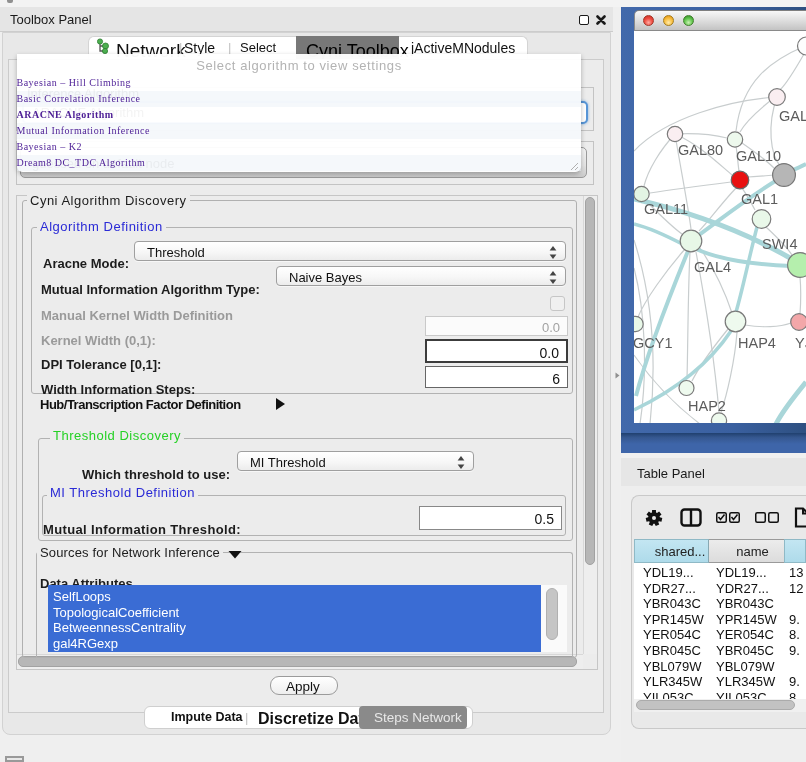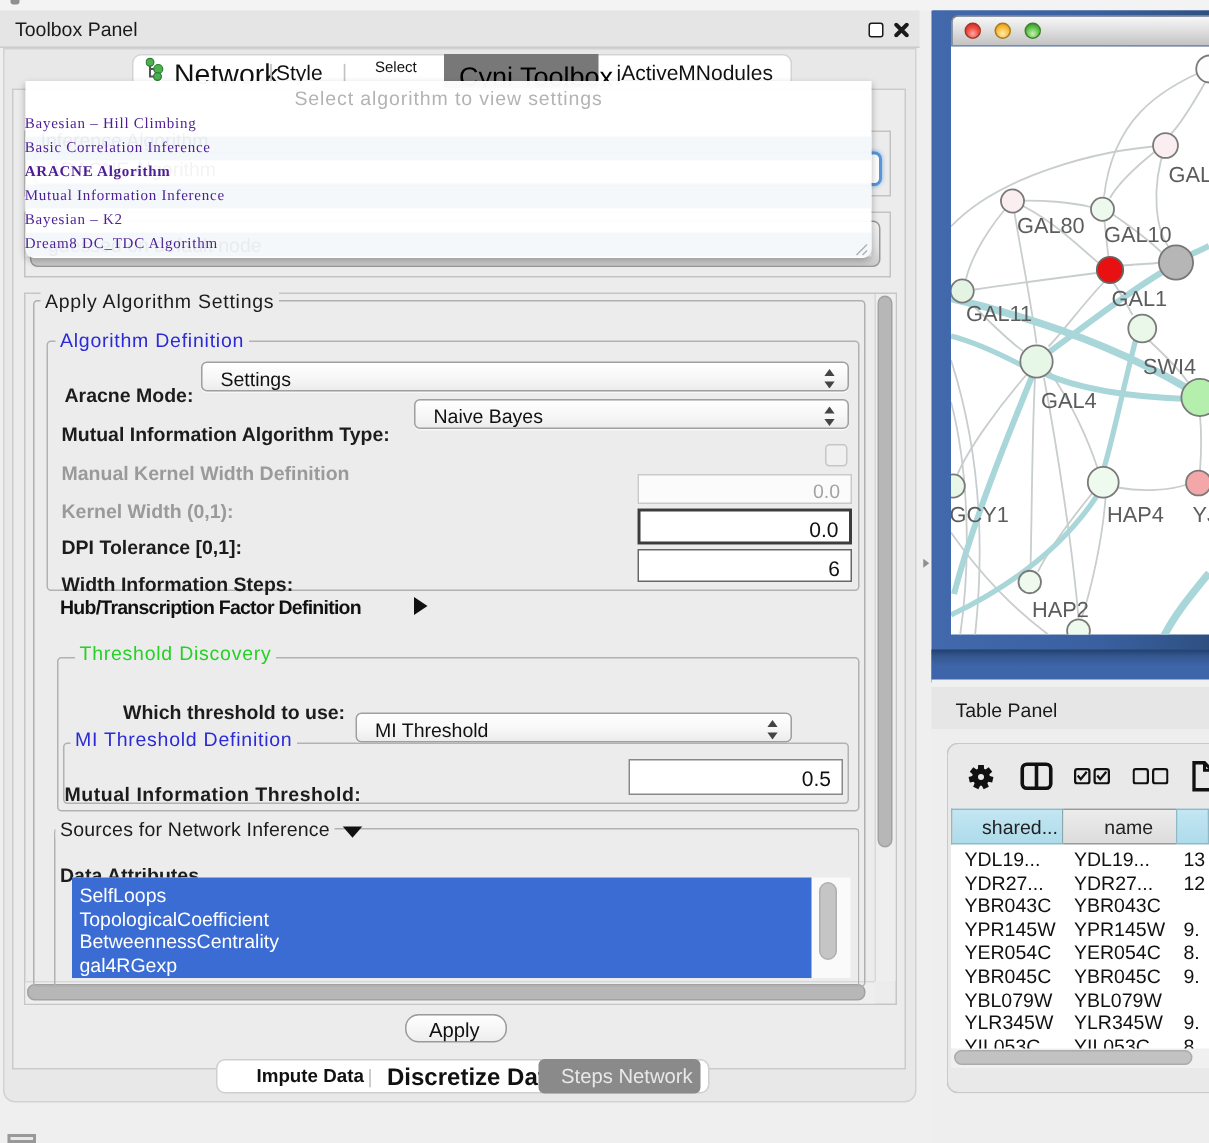--- a/index.html
+++ b/index.html
@@ -36,49 +36,49 @@
 <svg class="abs" style="left:97px;top:38px;" width="14" height="16" viewBox="0 0 14 16">
   <path d="M3 4 L3 13 L8 13 M3 8 L8 8" stroke="#555" stroke-width="1.3" fill="none"></path>
   <circle cx="3" cy="3.5" r="2.6" fill="#4caf50" stroke="#2e7d32" stroke-width="0.8"></circle>
   <circle cx="8.5" cy="8" r="3" fill="#4caf50" stroke="#2e7d32" stroke-width="0.8"></circle>
   <circle cx="8" cy="13" r="2.6" fill="#4caf50" stroke="#2e7d32" stroke-width="0.8"></circle>
 </svg>
 <div class="abs" style="left:116px;top:40px;font-size:19px;color:#111;">Network</div>
 <div class="abs" style="left:179px;top:40px;font-size:13px;color:#c2c2c2;">|</div>
 <div class="abs" style="left:184px;top:40px;font-size:14px;color:#111;">Style</div>
 <div class="abs" style="left:228px;top:40px;font-size:13px;color:#c2c2c2;">|</div>
-<div class="abs" style="left:250px;top:40px;font-size:10px;color:#111;">Select</div>
+<div class="abs" style="left:240px;top:40px;font-size:13px;color:#111;">Select</div>
 <div class="abs" style="left:296px;top:36px;width:103px;height:23px;background:#787878;"></div>
 <div class="abs" style="left:306px;top:41px;font-size:18px;color:#000000;">Cyni Toolbox</div>
 <div class="abs" style="left:411px;top:40px;font-size:14px;color:#111;">jActiveMNodules</div>
 
 <div class="abs" style="left:8px;top:59px;width:596px;height:654px;background:#ececec;border:1px solid #cbcbcb;"></div>
 
 <div class="abs" style="left:16px;top:87px;width:578px;height:44px;border:1px solid #c3c3c3;"></div>
 <div class="abs" style="left:22px;top:101px;width:566px;height:23px;border:2px solid #5795d6;border-radius:5px;background:#fff;box-shadow:0 0 3px rgba(80,150,220,.7);"></div>
 <div class="abs" style="left:16px;top:141px;width:578px;height:44px;border:1px solid #c3c3c3;"></div>
 <div class="abs" style="left:20px;top:147px;width:567px;height:31px;border:1px solid #999;border-radius:5px;background:linear-gradient(#f4f4f4,#e4e4e4 60%,#c9c9c9);"></div>
 
 <div class="abs" style="left:16px;top:195px;width:582px;height:475px;border:1px solid #c6c6c6;background:#ececec;"></div>
 
 <div class="abs" style="left:583px;top:196px;width:14px;height:458px;background:#eeeeee;border-left:1px solid #d8d8d8;"></div>
 <div class="abs" style="left:585px;top:197px;width:10px;height:368px;background:#b7b7b7;border:1px solid #a2a2a2;border-radius:5px;"></div>
 
 <div class="abs" style="left:17px;top:654px;width:566px;height:15px;background:#eeeeee;border-top:1px solid #d8d8d8;"></div>
 <div class="abs" style="left:18px;top:656px;width:559px;height:11px;background:#b7b7b7;border:1px solid #a2a2a2;border-radius:5px;"></div>
 
 <div class="group" style="left:22px;top:200px;width:555px;height:458px;border-color:#b0b0b0;"></div>
-<div class="gtitle" style="left:27px;top:194px;color:#1c1c1c;">Apply Algorithm Settings</div>
+<div class="gtitle" style="left:27px;top:194px;color:#1c1c1c;">Cyni Algorithm Discovery</div>
 
 <div class="group" style="left:31px;top:227px;width:542px;height:167px;"></div>
 <div class="gtitle" style="left:37px;top:220px;color:#2a2ad6;">Algorithm Definition</div>
 
 <div class="abs b13" style="left:43px;top:244px;">Aracne Mode:</div>
 <div class="combo" style="left:134px;top:241px;width:432px;height:20px;">
-  <span class="ct">Settings</span>
+  <span class="ct">Threshold</span>
   <svg class="spin" viewBox="0 0 8 13">
       <path d="M4 0 L7.4 4.6 L0.6 4.6 Z" fill="#444"></path>
       <path d="M4 13 L7.4 8.4 L0.6 8.4 Z" fill="#444"></path>
     </svg>
 </div>
 
 <div class="abs b13" style="left:41px;top:270px;">Mutual Information Algorithm Type:</div>
 <div class="combo" style="left:276px;top:266px;width:290px;height:20px;">
   <span class="ct">Naive Bayes</span>
   <svg class="spin" viewBox="0 0 8 13">
@@ -101,21 +101,21 @@
 
 <div class="abs" style="left:40px;top:397px;font-size:13px;color:#111;font-weight:bold;letter-spacing:-0.5px;">Hub/Transcription Factor Definition</div>
 <svg class="abs" style="left:274px;top:397px;" width="12" height="14" viewBox="0 0 12 14">
     <path d="M2 1 L11 7 L2 13 Z" fill="#111"></path>
   </svg>
 
 <div class="group" style="left:38px;top:438px;width:535px;height:103px;"></div>
 <div class="gtitle" style="left:50px;top:429px;color:#25d125;">Threshold Discovery</div>
 
 <div class="abs b13" style="left:82px;top:455px;">Which threshold to use:</div>
-<div class="combo" style="left:237px;top:475px;width:291px;height:20px;padding-left:32px;">
+<div class="combo" style="left:237px;top:451px;width:237px;height:20px;padding-left:32px;">
   <span class="ct">MI Threshold</span>
   <svg class="spin" viewBox="0 0 8 13">
       <path d="M4 0 L7.4 4.6 L0.6 4.6 Z" fill="#444"></path>
       <path d="M4 13 L7.4 8.4 L0.6 8.4 Z" fill="#444"></path>
     </svg>
 </div>
 
 <div class="group" style="left:42px;top:495px;width:524px;height:41px;"></div>
 <div class="gtitle" style="left:47px;top:486px;color:#2a2ad6;">MI Threshold Definition</div>
 

